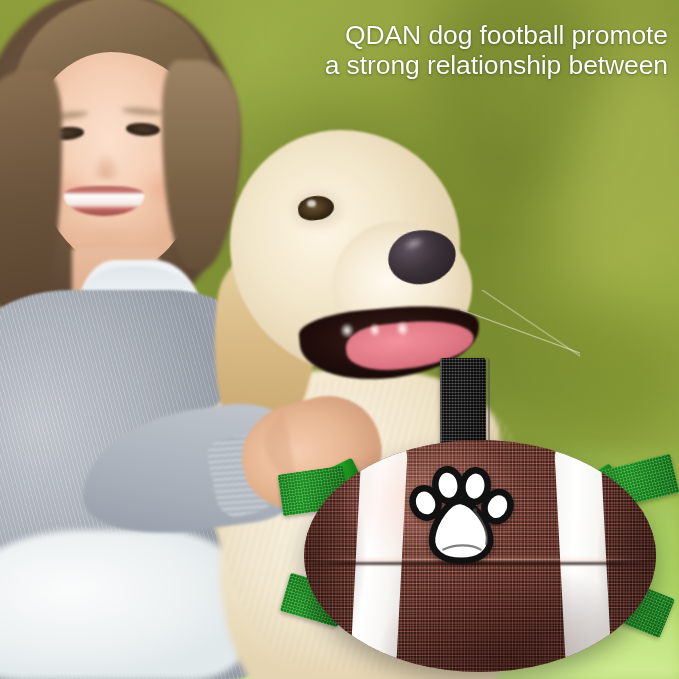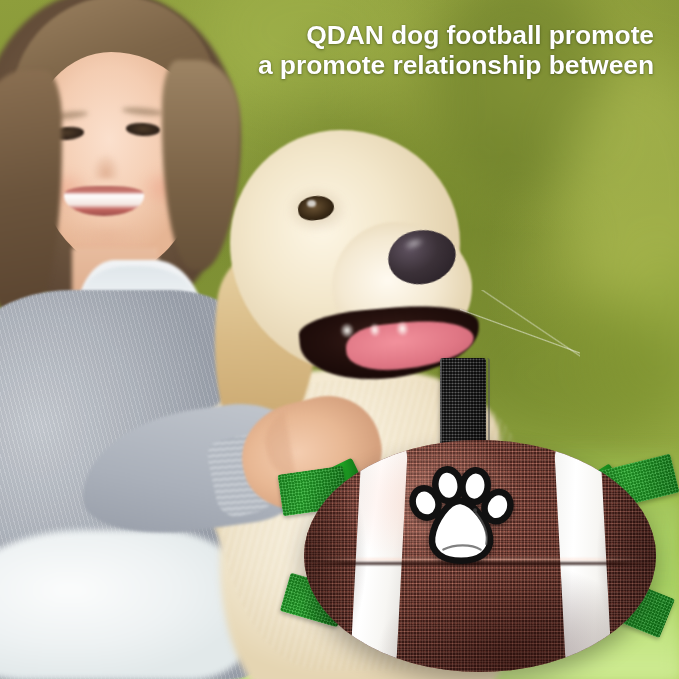--- a/index.html
+++ b/index.html
@@ -424,27 +424,27 @@
   }
 
   
   .paw { position:absolute; left: 128px; top: 108px; width: 112px; height: 112px; }
   .paw svg { width: 100%; height: 100%; display:block;
              filter: drop-shadow(0 2px 3px rgba(0,0,0,.40)); }
 
   
   .headline {
     position: absolute;
-    left: 176px;
+    left: 190px;
     top: 20px;
     width: 478px;
     text-align: right;
     color: #ffffff;
     font-family: "Liberation Sans", sans-serif;
-    font-weight: bold;
+    font-weight: normal;
     font-size: 26.5px;
     line-height: 30px;
     letter-spacing: -0.1px;
     text-shadow: 0 1px 3px rgba(40,50,10,.45), 0 0 1px rgba(40,50,10,.6);
   }
   .headline .line { display: block; white-space: nowrap; }
 </style>
 </head>
 <body>
 
@@ -553,16 +553,16 @@
           <path d="M75 57 C84 68 88 80 86 90" fill="none" stroke="#555555" stroke-width="2.4" stroke-linecap="round" opacity=".75"></path>
           <path d="M40 96 C52 90 70 90 80 96" fill="none" stroke="#555555" stroke-width="2.4" stroke-linecap="round" opacity=".75"></path>
           <circle cx="74" cy="54" r="2.2" fill="#444444" opacity=".8"></circle>
         </g>
       </svg>
     </div>
   </div>
 
   <div class="headline">
     <span class="line">QDAN dog football promote</span>
-    <span class="line">a promote relationship between</span>
+    <span class="line">a strong relationship between</span>
   </div>
 
 </div>
 
 </body></html>

